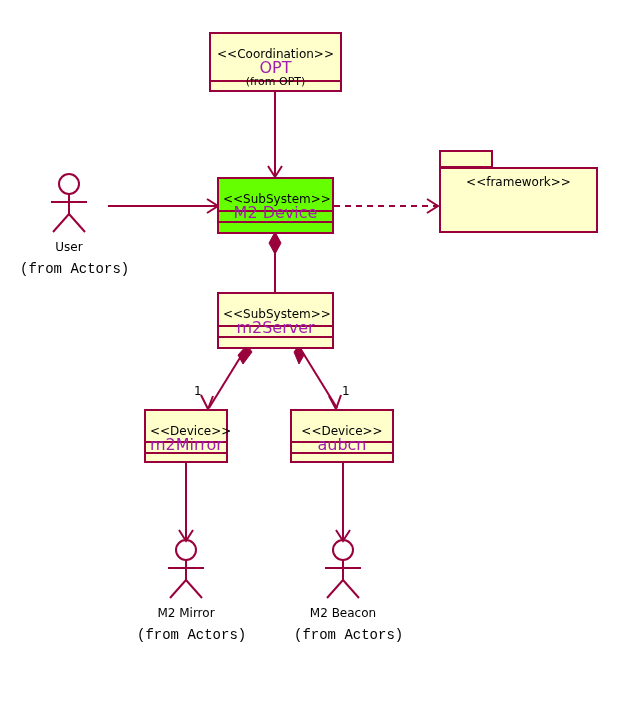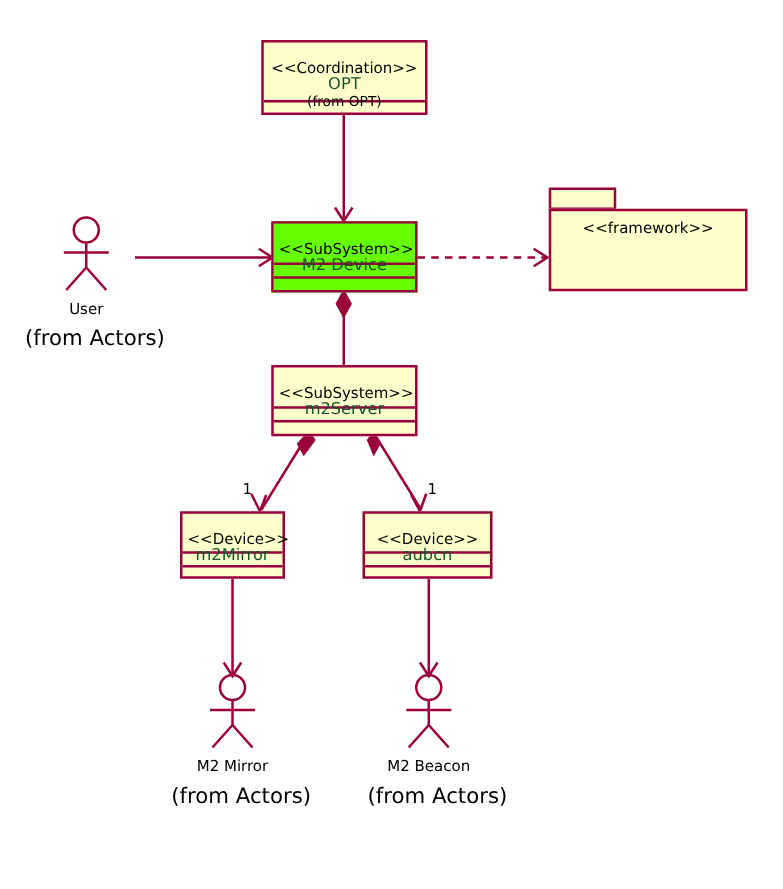--- a/index.html
+++ b/index.html
@@ -47,22 +47,22 @@
     height: 11px;
   }
   .stereo {
     display: block;
     font-size: 12px;
     color: #000000;
     white-space: nowrap;
   }
   .cname {
     display: block;
-    font-size: 13px;
-    color: #14532d;
+    font-size: 16px;
+    color: #a21caf;
     white-space: nowrap;
   }
   .fromtxt {
     display: block;
     font-size: 11px;
     color: #000000;
     white-space: nowrap;
   }
   .uml-box.green {
     background: #66ff00;
@@ -109,24 +109,25 @@
   }
   .actor-name {
     display: block;
     font-size: 12px;
     color: #000000;
     white-space: nowrap;
     margin-top: 6px;
   }
   .actor-from {
     display: block;
-    font-size: 17px;
+    font-size: 14px;
     color: #000000;
     white-space: nowrap;
     margin-top: 7px;
+    font-family: Liberation Mono, monospace;
   }
 
   
   .mult {
     position: absolute;
     font-size: 12px;
     color: #000000;
     z-index: 4;
     white-space: nowrap;
   }

